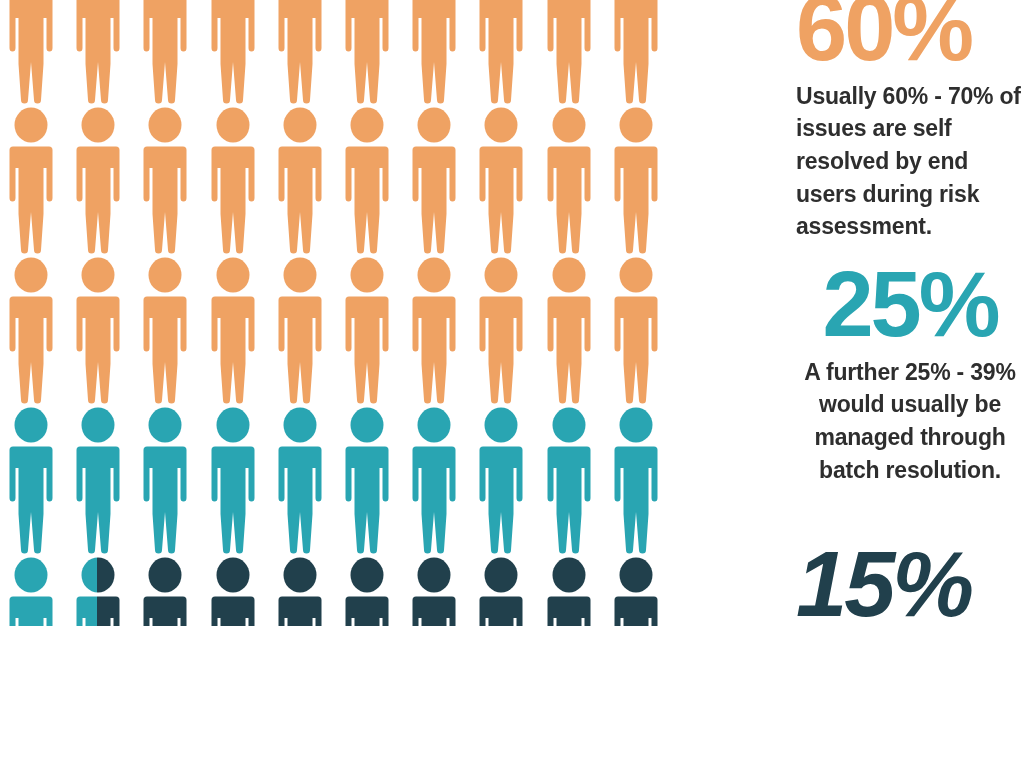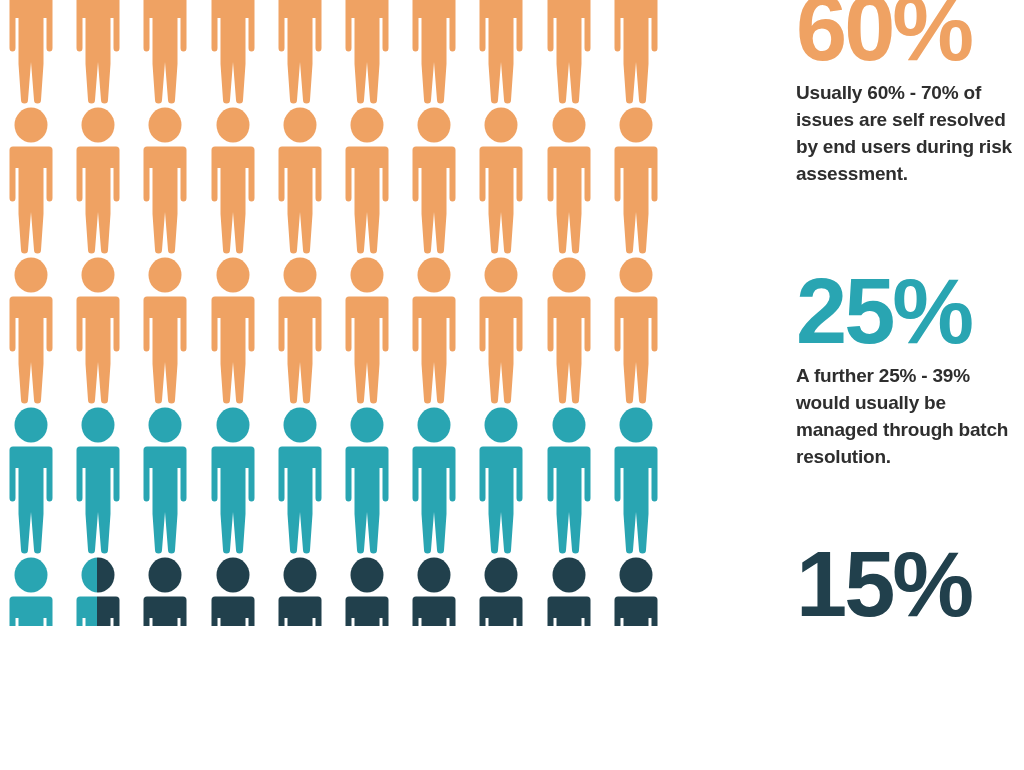--- a/index.html
+++ b/index.html
@@ -77,31 +77,31 @@
     font-size: 92px;
     line-height: 0.92;
     letter-spacing: -3px;
     margin: 0;
     white-space: nowrap;
   }
 
   .stat-desc {
     font-family: "Liberation Sans", sans-serif;
     font-weight: bold;
-    font-size: 19px;
+    font-size: 23px;
     line-height: 1.42;
     color: #2e2e2e;
     margin: 0;
     padding-top: 9px;
     letter-spacing: -0.2px;
   }
 
   .block-1 { top: -14px; }
-  .block-2 { top: 269px; }
-  .block-3 { top: 542px; }
+  .block-2 { top: 262px; text-align: center; }
+  .block-3 { top: 542px; font-style: italic; }
 
   .val-orange { color: #efa263; }
   .val-teal   { color: #29a5b2; }
   .val-navy   { color: #21404c; }
 </style>
 </head>
 <body>
 
 <div id="infographic">
 

